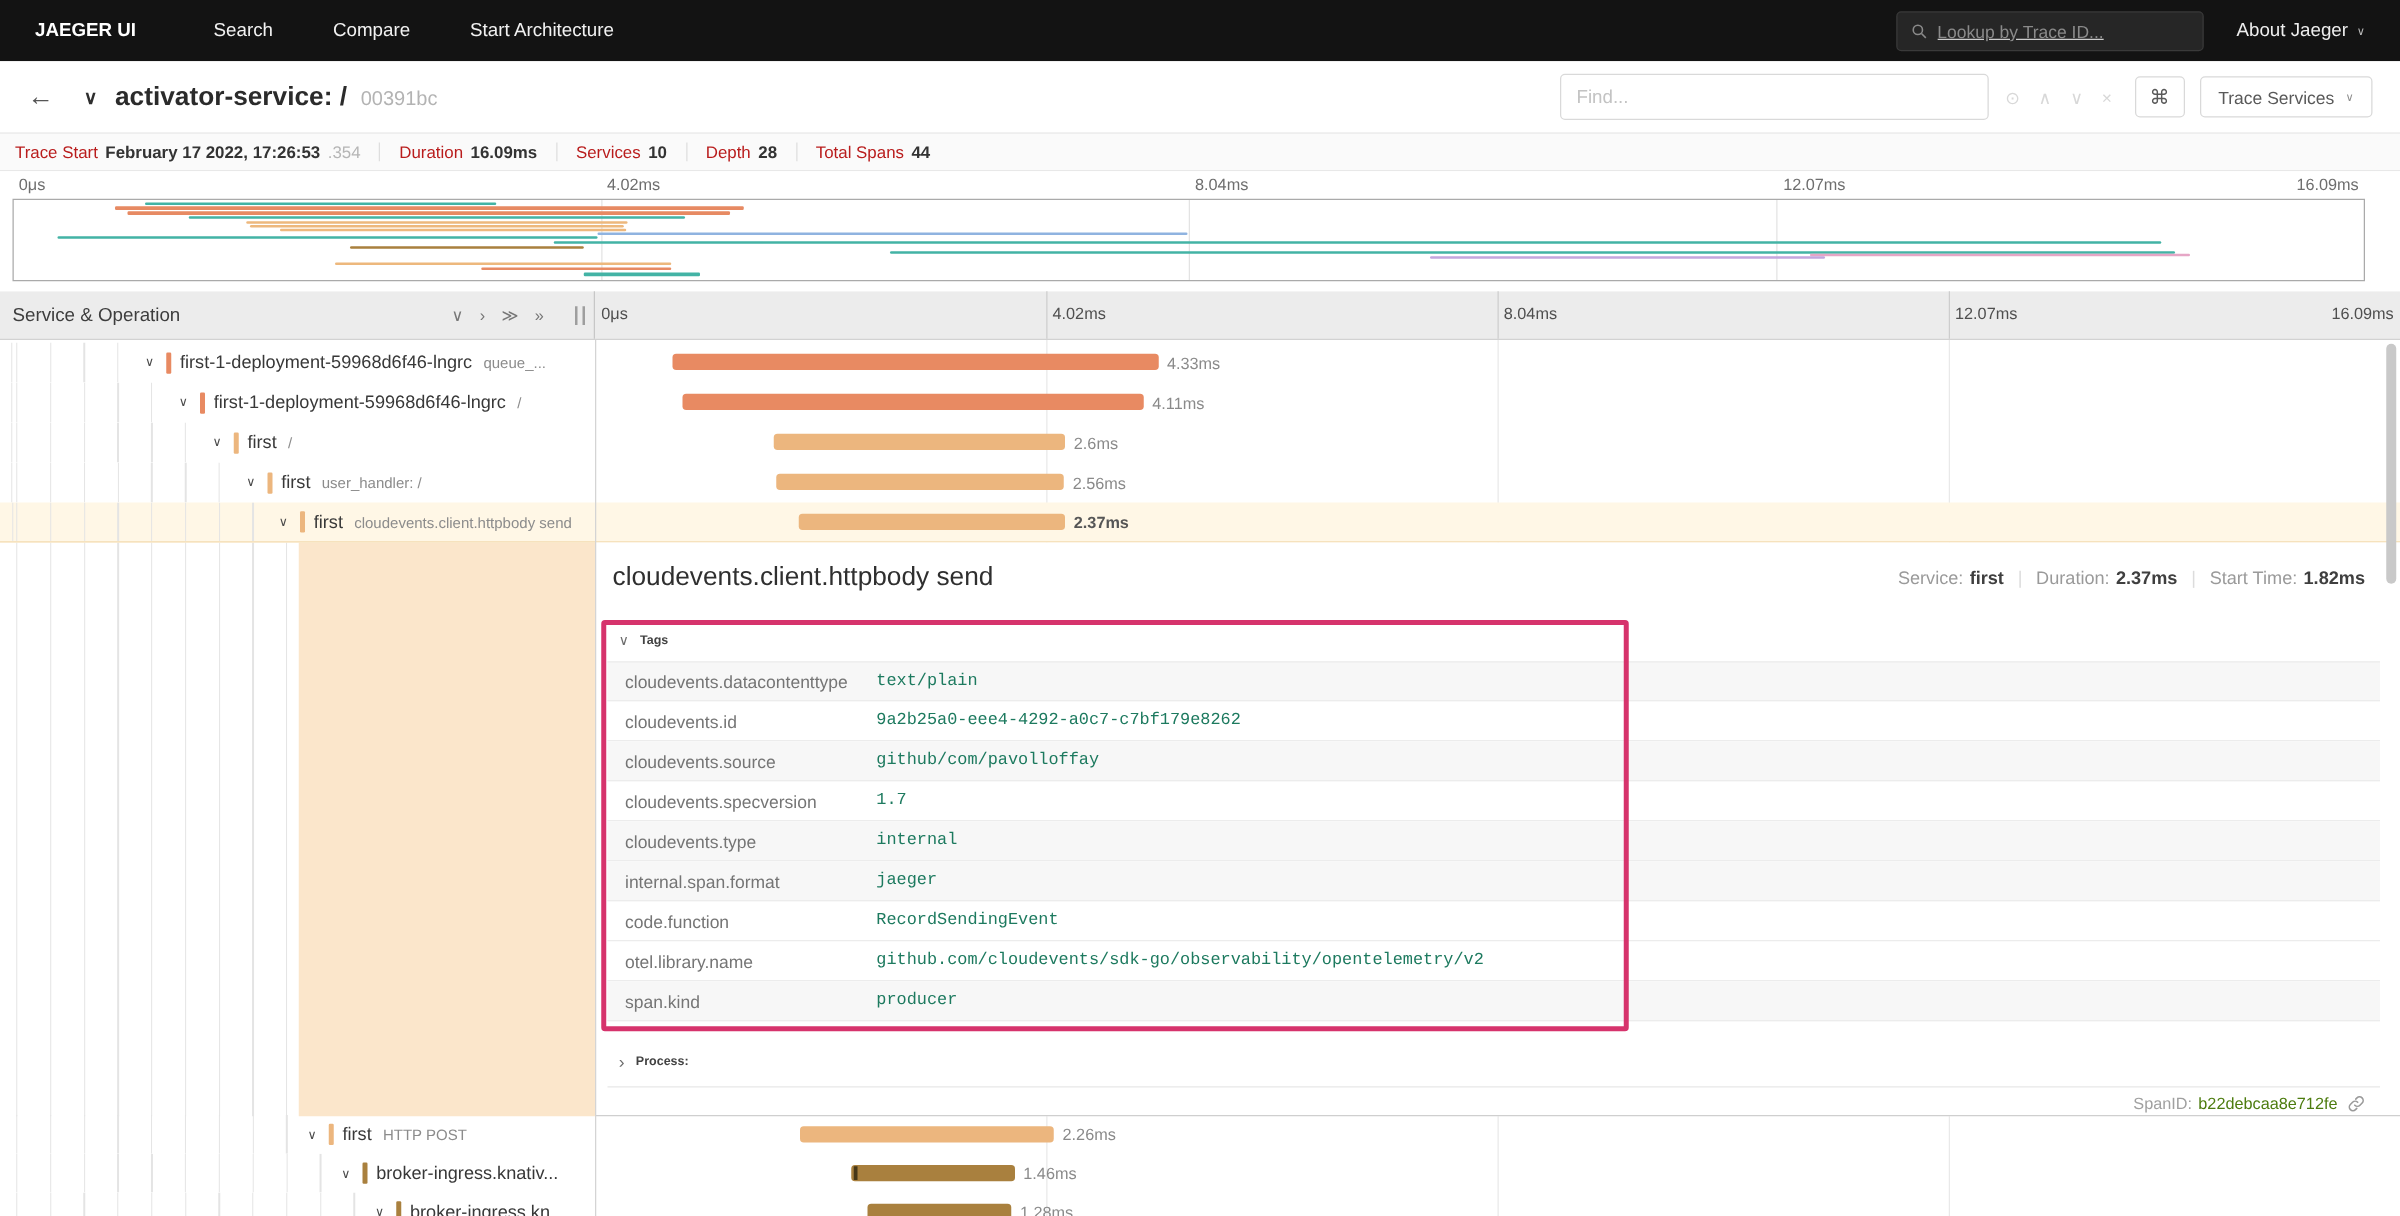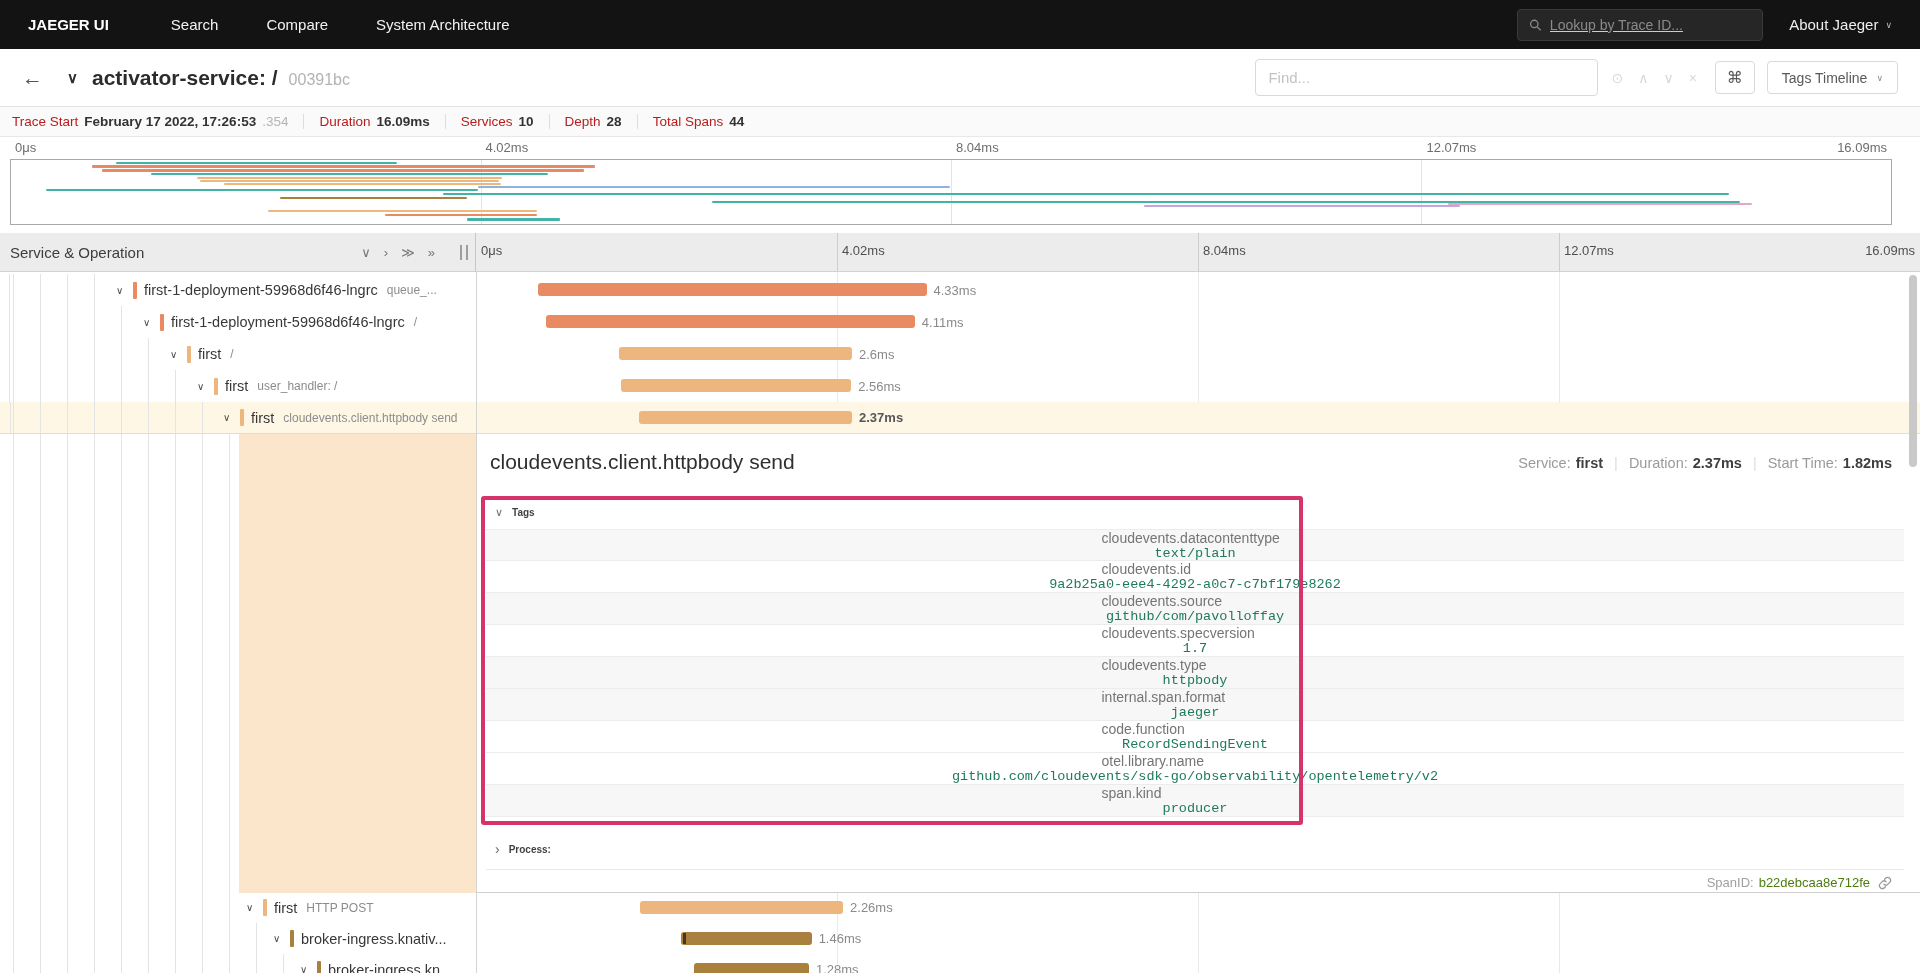--- a/index.html
+++ b/index.html
@@ -100,21 +100,21 @@
   .dm-item { display:flex; gap:5px; }
   .dm-sep { color:#dcdcdc; margin:0 11px; }
   .dm-label { color:#9a9a9a; }
   .dm-value { color:#3f3f3f; font-weight:700; }
   .tags-annotation { position:absolute; left:5px; top:62px; width:822px; height:329px;
     border:4px solid #d6336c; border-radius:3px; z-index:5; pointer-events:none; }
   .tags-section { margin:0 16px 0 10px; }
   .tags-header { height:33px; display:flex; align-items:center; gap:9px; padding-left:9px; cursor:pointer; }
   .sec-chev { color:#6d6d6d; font-size:11px; }
   .sec-title { font-size:10px; font-weight:600; color:#424242; }
-  .tag-row { height:32px; display:flex; align-items:center; border-bottom:1px solid #ececec;flex-direction:column; }
+  .tag-row { height:32px; display:flex; align-items:center; border-bottom:1px solid #ececec; }
   .tag-row:first-child { border-top:1px solid #ececec; }
   .tag-row.alt { background:#f7f7f7; }
   .tag-key { width:215px; flex:none; padding-left:14px; font-size:14px; color:#757575; }
   .tag-val { font-family:"Liberation Mono","DejaVu Sans Mono",monospace; font-size:13.5px; color:#1d7a5f; }
   .process-row { display:flex; align-items:center; gap:9px; margin:18px 0 0 10px; height:28px; padding-left:9px; cursor:pointer; }
   .chev-right { color:#6d6d6d; font-size:14px; }
   .spanid-row { margin:6px 16px 0 10px; border-top:1px solid #e8e8e8; padding:5px 12px 0 0;
     display:flex; justify-content:flex-end; align-items:center; gap:5px; font-size:13px; color:#a0a0a0; }
   .spanid-row .sid { color:#4d7c0f; }
   .link-icon { display:inline-flex; margin-left:3px; cursor:pointer; }
@@ -125,21 +125,21 @@
 </head>
 <body>
 
 <div class="app">
 
   <header class="topnav">
     <span class="brand">JAEGER UI</span>
     <nav class="nav-items" id="nav-items">
         <span class="nav-item">Search</span>
         <span class="nav-item">Compare</span>
-        <span class="nav-item">System Architecture</span>
+        <span class="nav-item">Start Architecture</span>
       </nav>
     <div class="spacer"></div>
     <div class="trace-search">
       <svg width="14" height="14" viewBox="0 0 24 24" fill="none" stroke="#8a8a8a" stroke-width="2.4">
         <circle cx="10" cy="10" r="7"></circle>
           <line x1="15.5" y1="15.5" x2="22" y2="22"></line>
       </svg>
       <input placeholder="Lookup by Trace ID..." style="">
     </div>
     <div class="about">
@@ -158,21 +158,21 @@
     <div class="spacer"></div>
     <input class="find-input" placeholder="Find..." style="">
     <div class="find-icons" id="find-icons">
         <span>⊙</span>
         <span>∧</span>
         <span>∨</span>
         <span>×</span>
       </div>
     <button class="kbd-btn">⌘</button>
     <button class="view-btn">
-      <span>Tags Timeline</span>
+      <span>Trace Services</span>
       <span class="chev-sm" style="color:#8c8c8c">∨</span>
     </button>
   </div>
 
   <div class="summary" id="summary-bar">
       <div class="sum-item">
         <span class="sum-label">Trace Start</span>
         <span class="sum-value">February 17 2022, 17:26:53</span>
         <span class="sum-light">.354</span>
       </div>
@@ -355,21 +355,21 @@
             <div class="tag-row alt">
               <span class="tag-key">cloudevents.source</span>
               <span class="tag-val">github/com/pavolloffay</span>
             </div>
             <div class="tag-row">
               <span class="tag-key">cloudevents.specversion</span>
               <span class="tag-val">1.7</span>
             </div>
             <div class="tag-row alt">
               <span class="tag-key">cloudevents.type</span>
-              <span class="tag-val">httpbody</span>
+              <span class="tag-val">internal</span>
             </div>
             <div class="tag-row alt">
               <span class="tag-key">internal.span.format</span>
               <span class="tag-val">jaeger</span>
             </div>
             <div class="tag-row">
               <span class="tag-key">code.function</span>
               <span class="tag-val">RecordSendingEvent</span>
             </div>
             <div class="tag-row">

